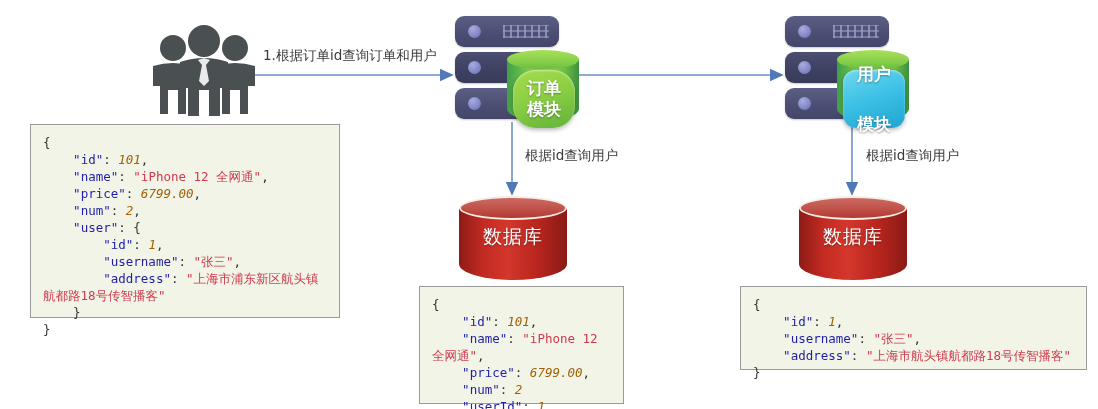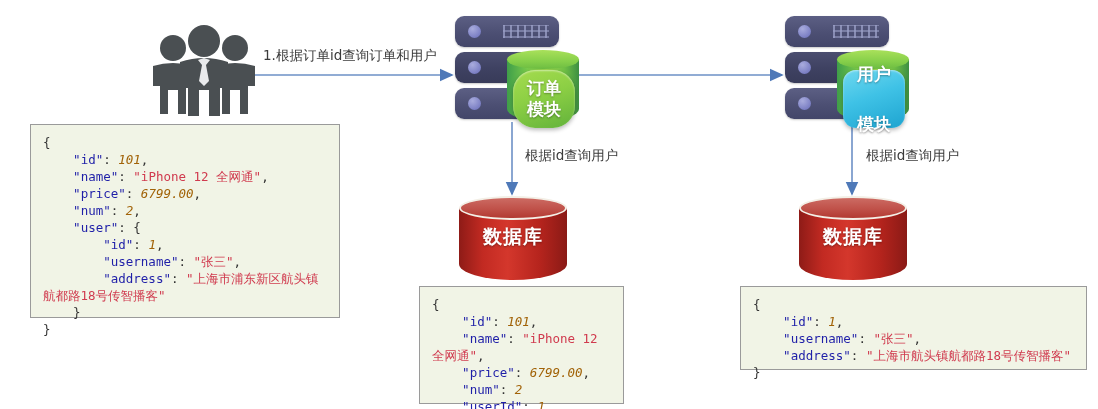--- a/index.html
+++ b/index.html
@@ -100,21 +100,21 @@
     background:linear-gradient(90deg,#8e1b17 0%,#c22a22 22%,#d4372c 45%,#b5241d 75%,#8a1a16 100%);
     border-radius:0 0 54px 54px/0 0 16px 16px;
   }
   .db .db-top{
     position:absolute;left:0;top:0;width:108px;height:24px;border-radius:50%;
     background:linear-gradient(180deg,#cc6b63 0%,#c05149 55%,#b23a32 100%);
     border:2px solid #f3efe6;box-sizing:border-box;
   }
   .db .db-label{
     position:absolute;left:0;top:28px;width:108px;text-align:center;
-    color:#ffffff;font-size:19px;font-weight:700;letter-spacing:1px;
+    color:#ffffff;font-size:19px;font-weight:400;letter-spacing:1px;
     text-shadow:0 1px 2px rgba(0,0,0,.35);
     font-family:"DejaVu Sans","Liberation Sans",sans-serif;
   }
 
   
   .arrow-svg{position:absolute;left:0;top:0;width:1098px;height:409px;pointer-events:none;}
 
   .arrow-label{
     position:absolute;
     font-family:"DejaVu Sans","Liberation Sans",sans-serif;

